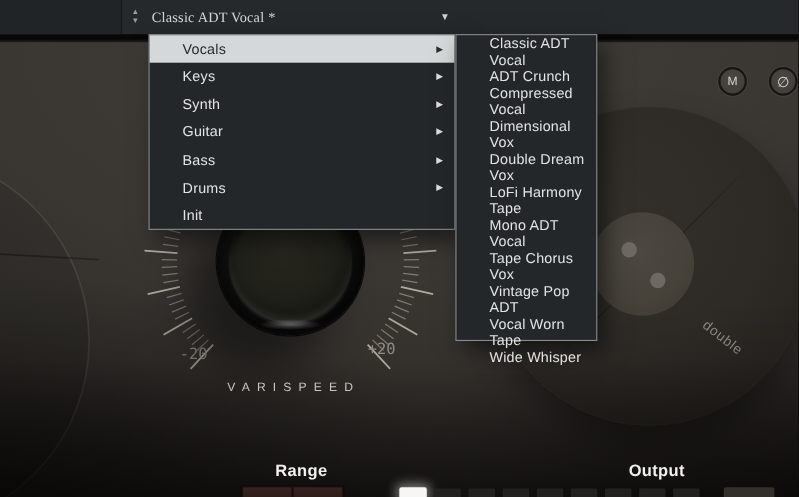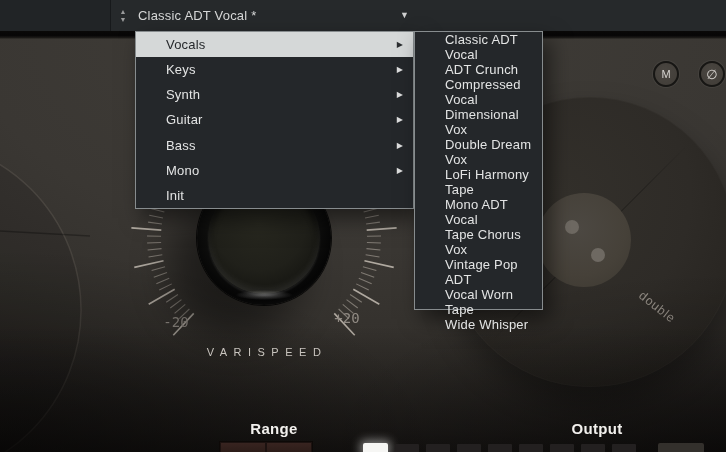--- a/index.html
+++ b/index.html
@@ -1,20 +1,20 @@
 <!DOCTYPE html>
 <html><head>
 <meta charset="utf-8">
 <style>
   html,body{margin:0;padding:0;background:#000;}
   .stage{position:relative;width:726px;height:452px;overflow:hidden;
     font-family:"Liberation Sans",sans-serif;
     background:radial-gradient(140% 125% at 50% 8%, #403d38 0%, #3a3733 38%, #322f2b 58%, #242120 80%, #141211 100%);}
   
-  .header{position:absolute;left:0;top:0;width:726px;height:31px;background:#26292b;z-index:15;}
+  .header{position:absolute;left:0;top:0;width:726px;height:31px;background:#26292b;z-index:15;font-family:Liberation Serif, serif;}
   .header-left{position:absolute;left:0;top:0;width:110px;height:31px;background:#212426;border-right:1px solid #17191b;}
   .stepper{position:absolute;left:113px;top:0;width:20px;height:31px;display:flex;flex-direction:column;align-items:center;justify-content:center;gap:1px;}
   .stepper span{font-size:7px;line-height:7px;color:#9a9b9c;cursor:default;}
   .preset-field{position:absolute;left:135px;top:0;width:279px;height:31px;display:flex;align-items:center;}
   .preset-name{margin-left:3px;font-size:13px;color:#d7d8d8;letter-spacing:.2px;}
   .preset-caret{position:absolute;left:265px;top:10px;font-size:9px;color:#cfd0d0;}
   .seam{position:absolute;left:0;top:31px;width:726px;height:8px;z-index:6;
     background:linear-gradient(180deg,#0a0908 0%,#070606 55%,#201e1b 90%,#45423d 100%);}
   
   .gauge-svg{position:absolute;left:0;top:0;z-index:1;}
@@ -234,21 +234,21 @@
     </div>
     <div class="row">
       <span class="lbl">Guitar</span>
       <span class="arrow">▶</span>
     </div>
     <div class="row">
       <span class="lbl">Bass</span>
       <span class="arrow">▶</span>
     </div>
     <div class="row">
-      <span class="lbl">Mono</span>
+      <span class="lbl">Drums</span>
       <span class="arrow">▶</span>
     </div>
     <div class="row">
       <span class="lbl">Init</span>
       <span class="arrow"></span>
     </div>
   </div>
 
   <div class="menu-panel menu-sub">
     <div class="row">

